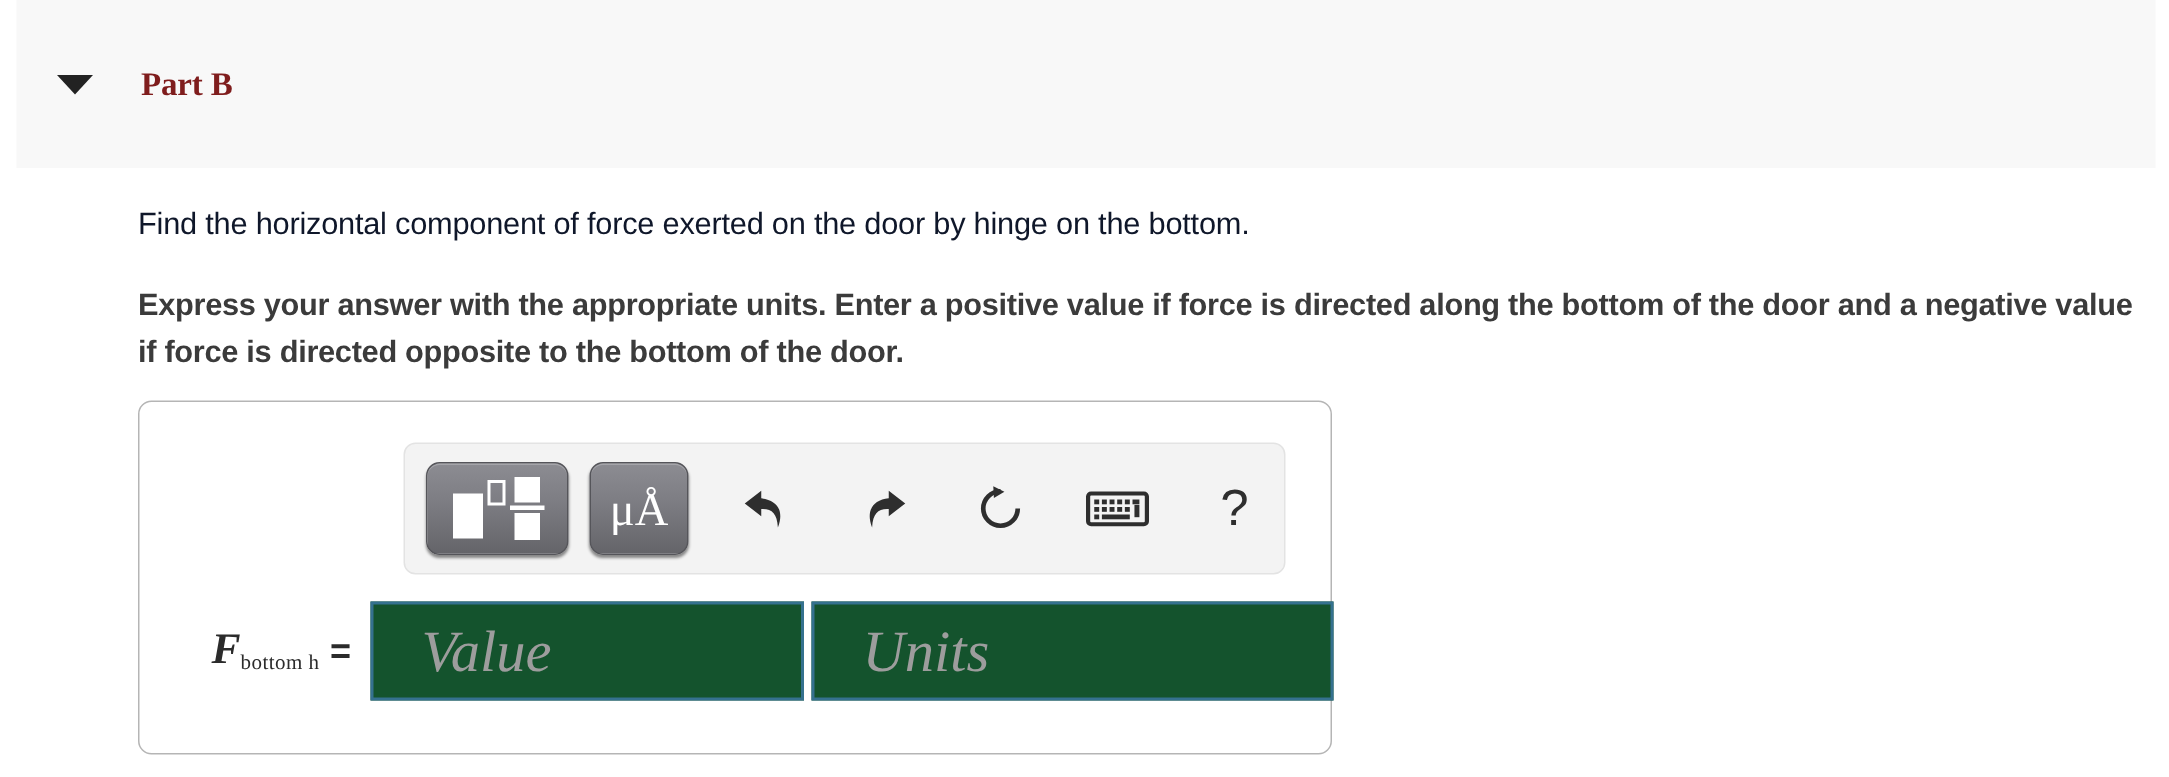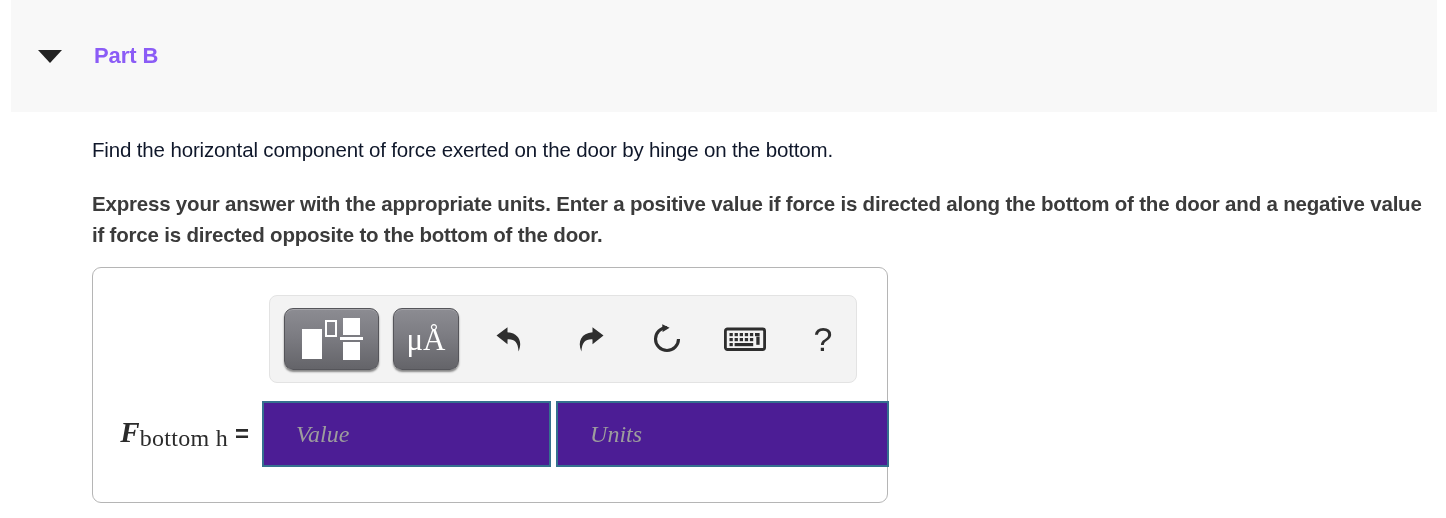--- a/index.html
+++ b/index.html
@@ -37,23 +37,24 @@
   .caret-down {
     width: 0;
     height: 0;
     border-left: 12px solid transparent;
     border-right: 12px solid transparent;
     border-top: 13px solid #222222;
   }
   .part-title {
     font-size: 22px;
     font-weight: bold;
-    color: #8b5cf6;
+    color: #7f1d1d;
     letter-spacing: -0.1px;
     margin-left: 22px;
+    font-family: Liberation Serif, serif;
   }
 
   
   .body-wrap {
     position: absolute;
     left: 92px;
     top: 112px;
     width: 1346px;
   }
   .question-text {
@@ -213,38 +214,38 @@
     font-size: 27px;
     color: #2b2b2b;
     white-space: nowrap;
   }
   .var-label .var-f {
     font-style: italic;
     font-weight: bold;
     font-size: 29px;
   }
   .var-label .var-sub {
-    font-size: 24px;
+    font-size: 14px;
     vertical-align: -4px;
     letter-spacing: 0.3px;
   }
   .var-label .var-eq {
     font-family: "Liberation Sans", sans-serif;
     font-size: 24px;
     font-weight: bold;
     margin-left: 7px;
   }
   .field {
     height: 66px;
     border: 2px solid #35718f;
-    background: #4c1d95;
+    background: #14532d;
     box-sizing: border-box;
     font-family: "Liberation Serif", serif;
     font-style: italic;
-    font-size: 24px;
+    font-size: 39px;
     color: #9a9a9a;
     padding-left: 32px;
     outline: none;
   }
   .field::placeholder {
     color: #9d9d9d;
     opacity: 1;
     font-style: italic;
   }
   .field-value { width: 289px; }

